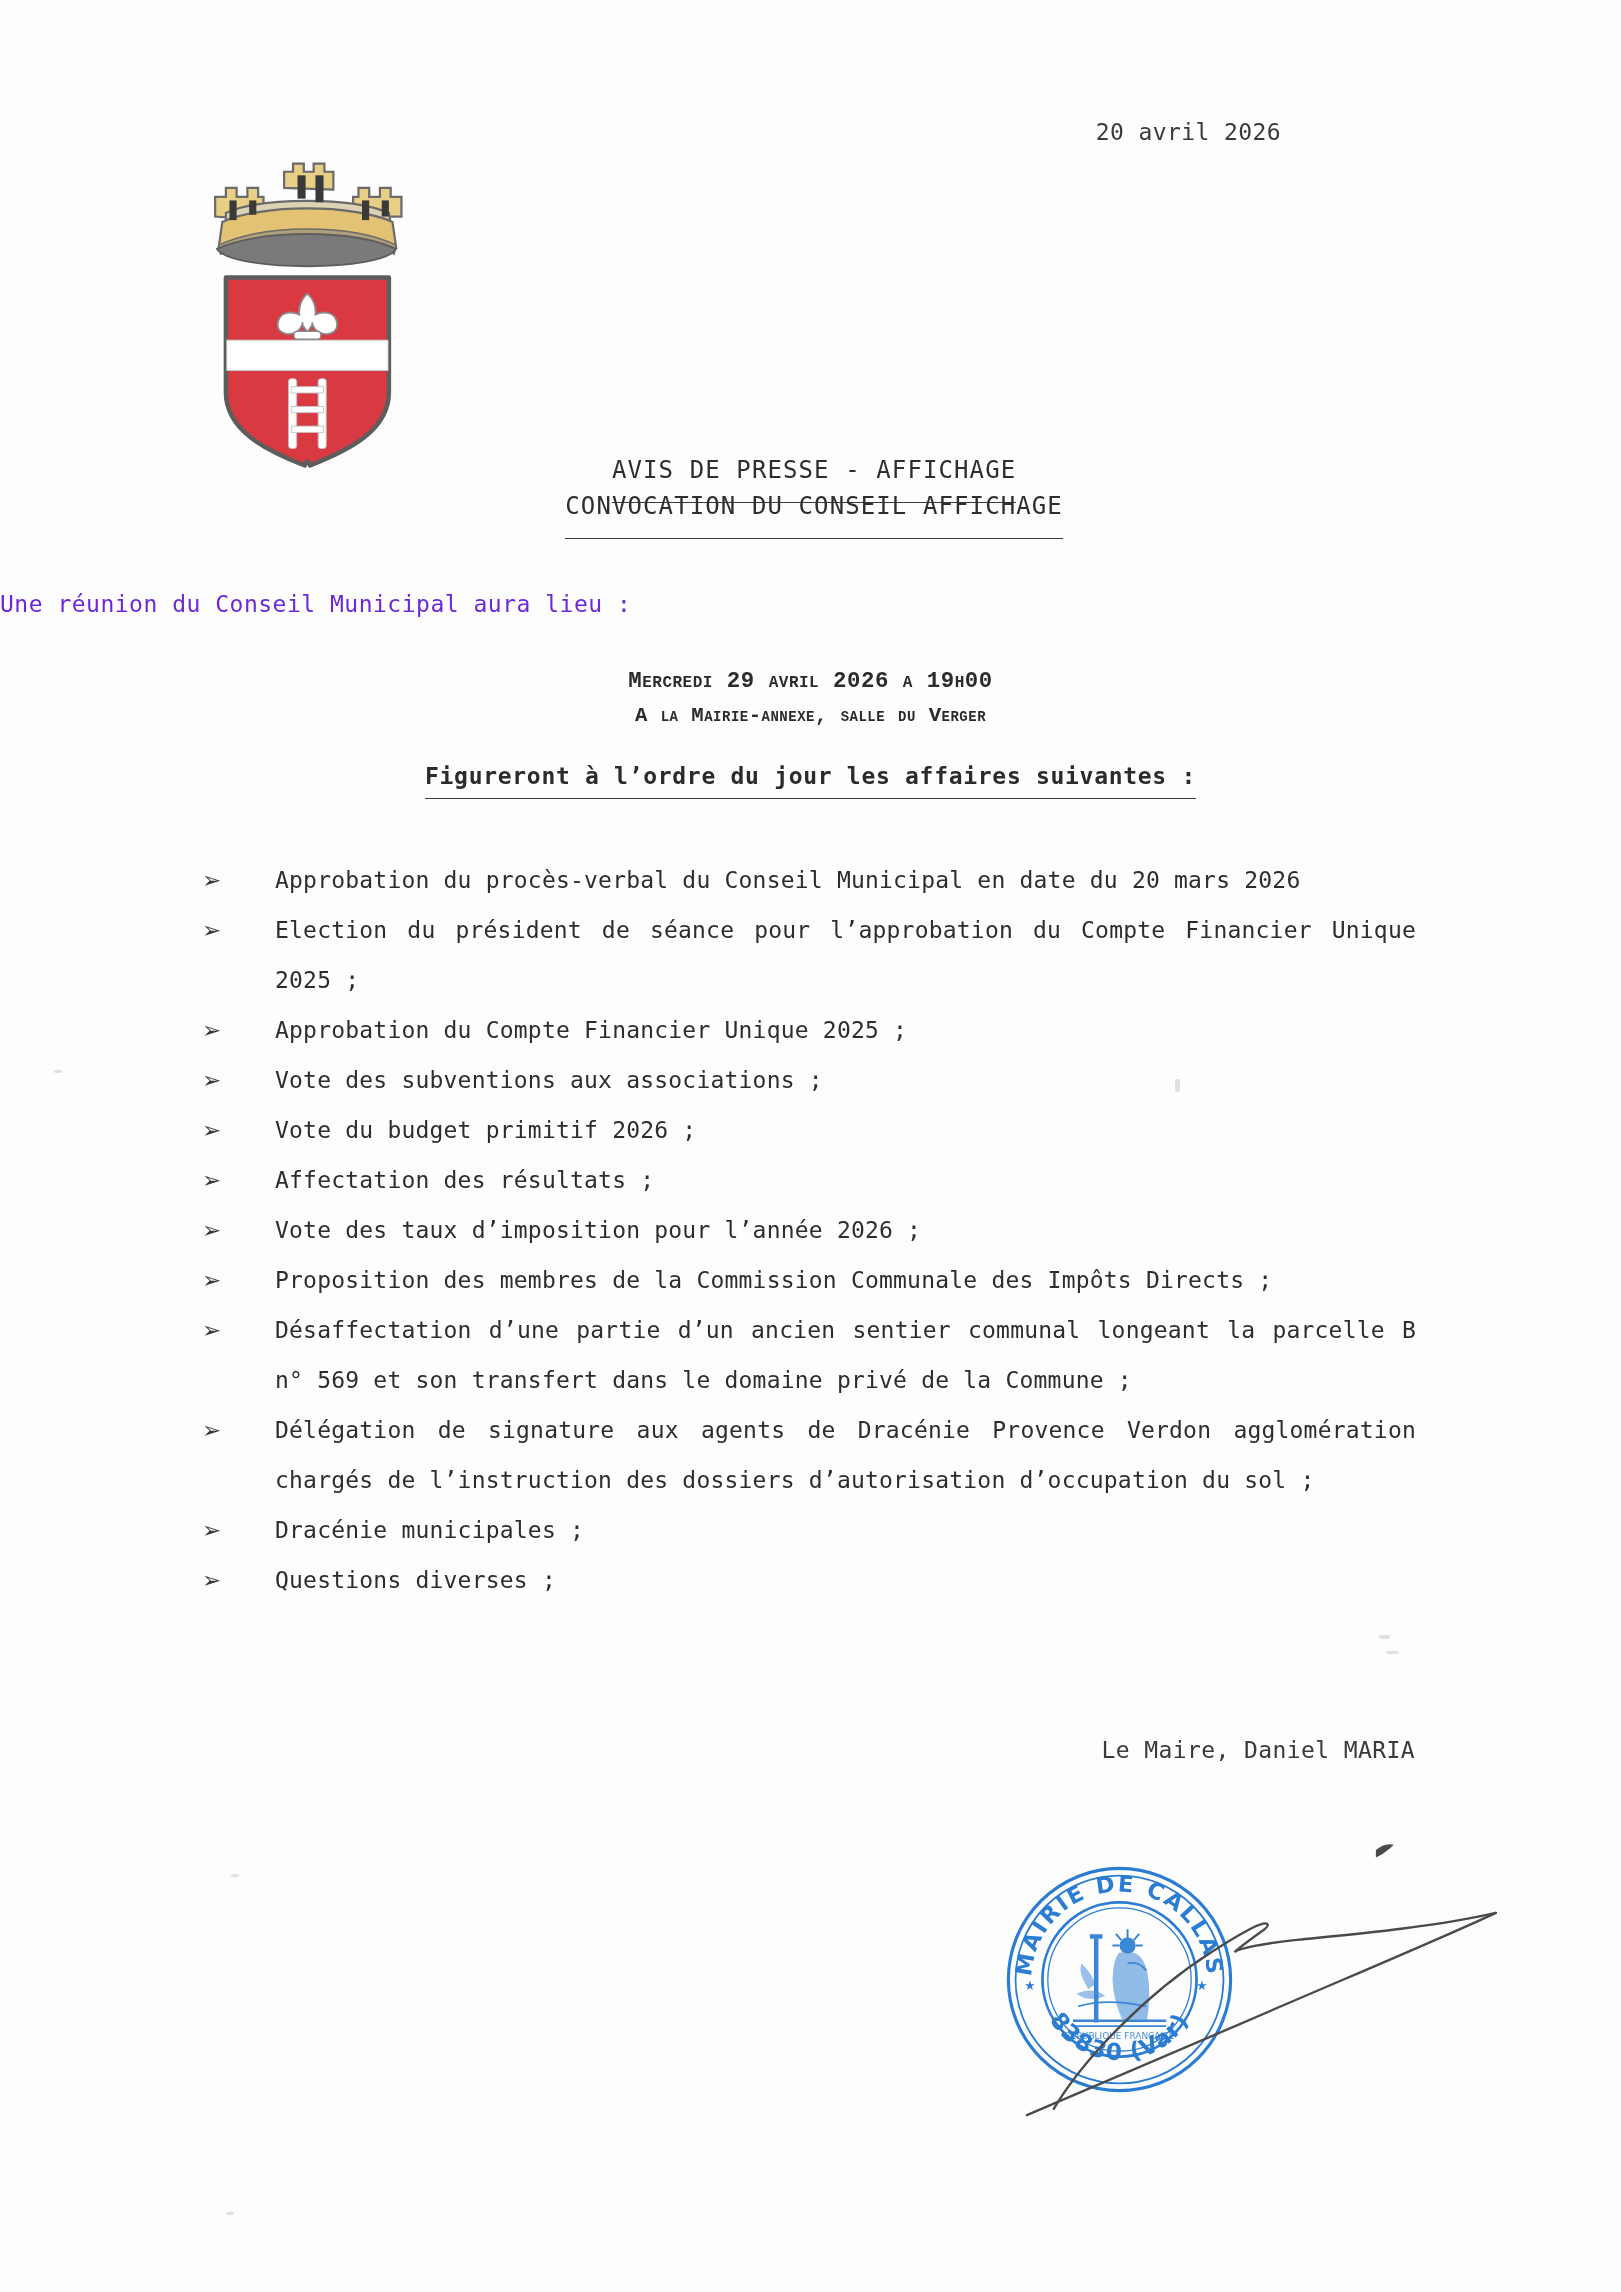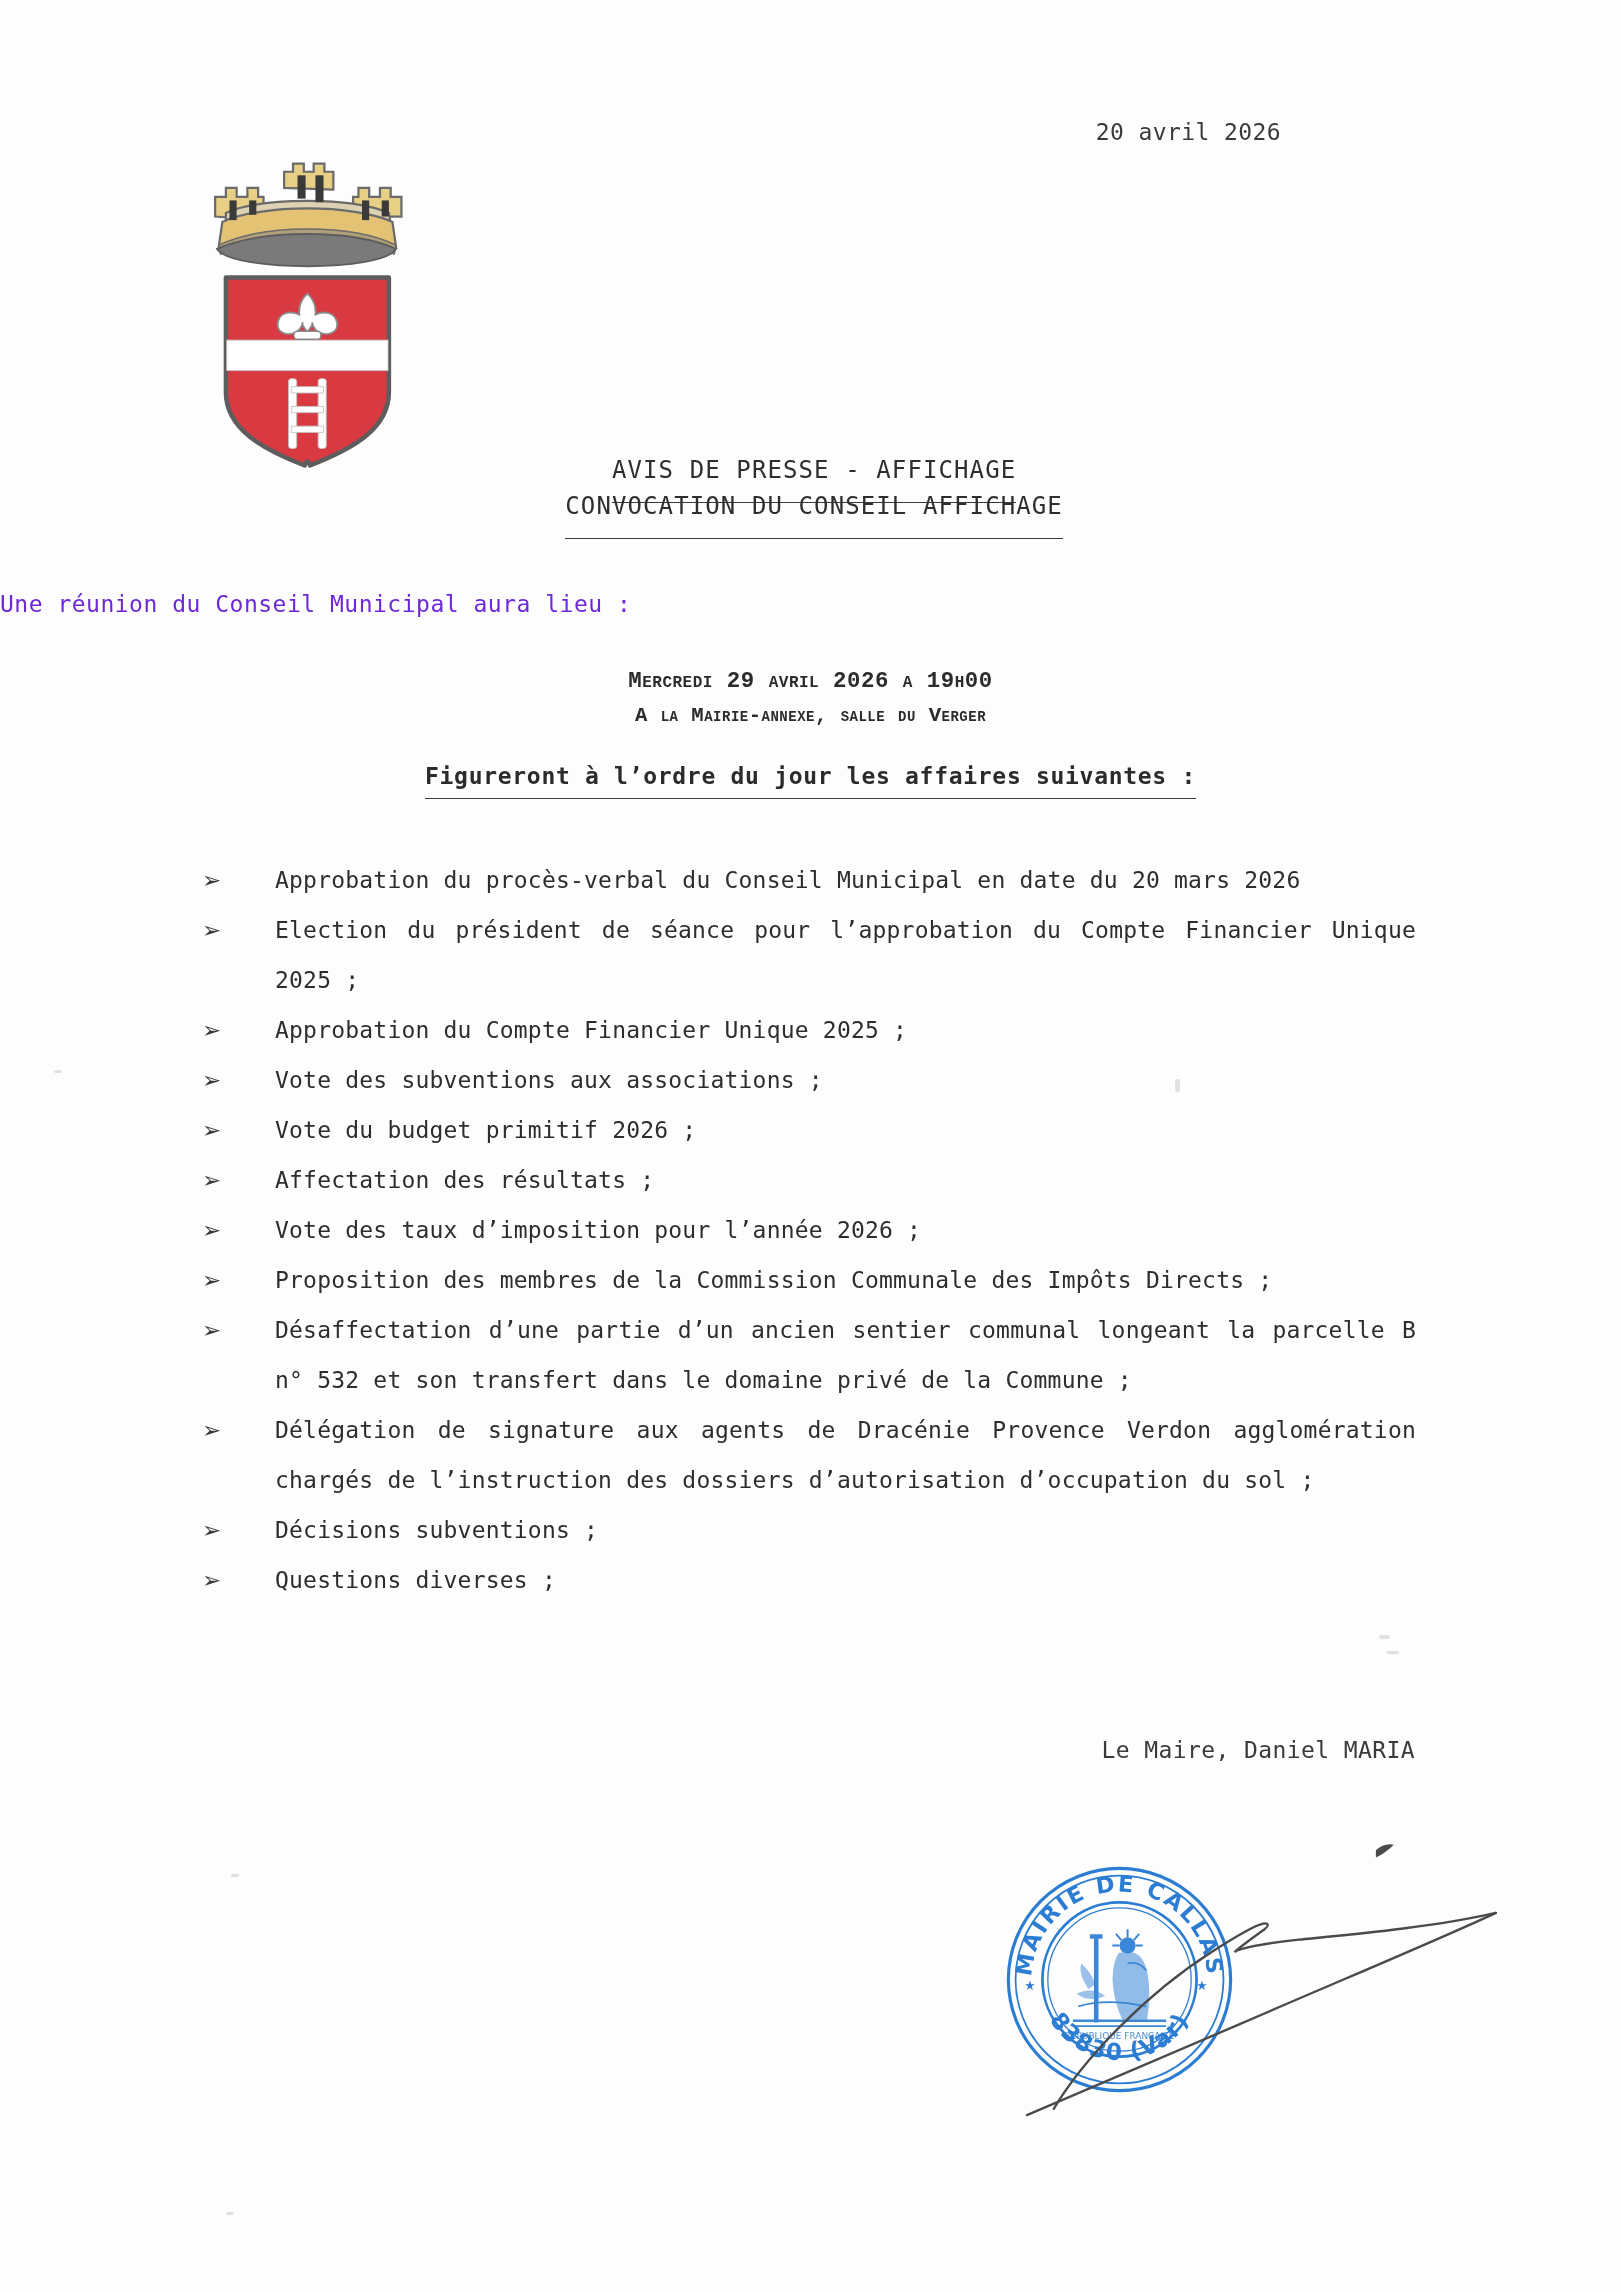--- a/index.html
+++ b/index.html
@@ -294,29 +294,29 @@
     <div class="agenda-item">
       <div class="bullet">➢</div>
       <div class="item-text single">Vote des taux d’imposition pour l’année 2026 ;</div>
     </div>
     <div class="agenda-item">
       <div class="bullet">➢</div>
       <div class="item-text single">Proposition des membres de la Commission Communale des Impôts Directs ;</div>
     </div>
     <div class="agenda-item">
       <div class="bullet">➢</div>
-      <div class="item-text">Désaffectation d’une partie d’un ancien sentier communal longeant la parcelle B n° 532 et son transfert dans le domaine privé de la Commune ;</div>
+      <div class="item-text">Désaffectation d’une partie d’un ancien sentier communal longeant la parcelle B n° 569 et son transfert dans le domaine privé de la Commune ;</div>
     </div>
     <div class="agenda-item">
       <div class="bullet">➢</div>
       <div class="item-text">Délégation de signature aux agents de Dracénie Provence Verdon agglomération chargés de l’instruction des dossiers d’autorisation d’occupation du sol ;</div>
     </div>
     <div class="agenda-item">
       <div class="bullet">➢</div>
-      <div class="item-text single">Décisions subventions ;</div>
+      <div class="item-text single">Dracénie municipales ;</div>
     </div>
     <div class="agenda-item">
       <div class="bullet">➢</div>
       <div class="item-text single">Questions diverses ;</div>
     </div>
   </div>
 
   <div class="sign-caption">Le Maire, Daniel MARIA</div>
 
   <div class="stamp-wrap">

